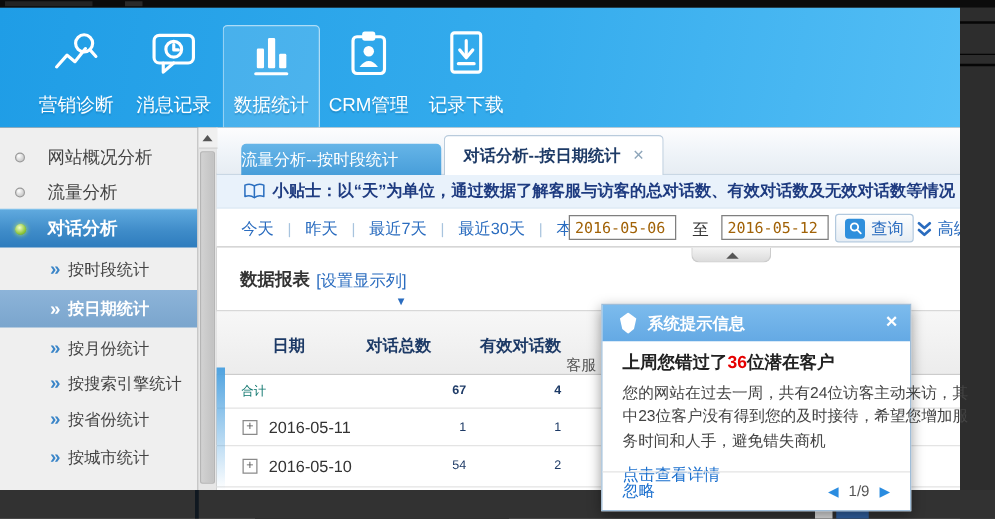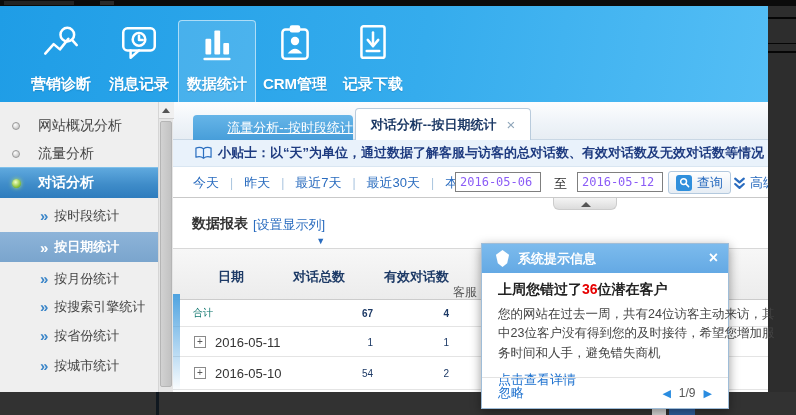--- a/index.html
+++ b/index.html
@@ -17,21 +17,21 @@
   .bottom-strip .vline { left:156px; top:0; width:3px; height:23px; background:#101820; }
   .bottom-strip .bfrag1 { left:652px; top:16px; width:14px; height:7px; background:#d8d8d8; }
   .bottom-strip .bfrag2 { left:669px; top:16px; width:26px; height:7px; background:#2f5f9e; }
 
   
   .toolbar { left:0; top:6px; width:768px; height:96px; z-index:5;
     background:linear-gradient(100deg,#1f9de6 0%,#35aced 55%,#54bef5 100%); display:flex; padding-left:22px; }
   .tb-item { width:78px; margin-top:14px; height:82px; display:flex; flex-direction:column; align-items:center; justify-content:flex-end; padding-bottom:8px; cursor:pointer; }
   .tb-item.active { background:rgba(255,255,255,.15); border:1px solid rgba(255,255,255,.55); border-bottom:none; border-radius:4px 4px 0 0; }
   .tb-icon { height:46px; display:flex; align-items:center; }
-  .tb-label { color:#ffffff; font-size:15px; margin-top:12px; white-space:nowrap; text-shadow:0 1px 1px rgba(0,70,120,.25);font-weight:bold; }
+  .tb-label { color:#ffffff; font-size:15px; margin-top:12px; white-space:nowrap; text-shadow:0 1px 1px rgba(0,70,120,.25); }
 
   
   .sidebar { left:0; top:102px; width:158px; height:290px; background:#efefef; z-index:5; overflow:hidden; }
   .sb-row { position:absolute; left:0; width:158px; display:flex; align-items:center; cursor:pointer; }
   .sb-top-label { color:#444; font-size:14px; margin-left:38px; }
   .sb-row.sel-main { background:linear-gradient(180deg,#5fa9de 0%,#3f8cc9 55%,#2e7cbd 100%); border-top:1px solid #7fc0ea; }
   .sb-row.sel-main .sb-top-label { color:#fff; font-weight:bold; margin-left:38px; }
   .dot-gray { position:absolute; left:12px; width:8px; height:8px; border-radius:50%; background:radial-gradient(circle at 35% 30%,#ffffff,#b9b9b9); border:1px solid #9a9a9a; }
   .dot-green { position:absolute; left:12px; width:9px; height:9px; border-radius:50%; background:radial-gradient(circle at 40% 35%,#f2ffc8,#8fc63d 60%,#5f9a1e); box-shadow:0 0 4px #b8e36a; }
   .sb-chevron { color:#3a85c8; font-weight:bold; font-size:15px; margin-left:40px; }
@@ -42,35 +42,35 @@
   
   .sb-scroll { left:158px; top:102px; width:15px; height:290px; background:#e6e6e6; border-left:1px solid #d5d5d5; z-index:6; }
   .sb-scroll-up { position:absolute; left:0; top:0; width:15px; height:17px; background:#f0f0f0; border-bottom:1px solid #cfcfcf; cursor:pointer; }
   .sb-scroll-up .tri { position:absolute; left:3px; top:6px; width:0; height:0; border-left:4px solid transparent; border-right:4px solid transparent; border-bottom:5px solid #555; }
   .sb-thumb { position:absolute; left:1px; top:19px; width:12px; height:266px; background:linear-gradient(90deg,#d2d2d2,#c2c2c2); border:1px solid #b5b5b5; border-radius:2px; cursor:grab; }
 
   
   .content { left:173px; top:102px; width:595px; height:290px; background:#ffffff; z-index:5; overflow:hidden; }
 
   .tabbar { position:absolute; left:0; top:0; width:595px; height:38px; background:linear-gradient(180deg,#fdfdfe 0%,#eef3f8 60%,#e7edf3 100%); border-bottom:1px solid #c9d7e4; }
-  .tab-inactive { position:absolute; left:20px; top:13px; width:160px; height:27px; line-height:25px; text-align:right;
-    background:linear-gradient(180deg,#66b5e8,#459cd8); border-radius:4px 4px 0 0; color:#fff; font-size:13px; cursor:pointer;text-decoration:underline; }
+  .tab-inactive { position:absolute; left:20px; top:13px; width:160px; height:27px; line-height:25px; text-align:left;
+    background:linear-gradient(180deg,#66b5e8,#459cd8); border-radius:4px 4px 0 0; color:#fff; font-size:13px; cursor:pointer; }
   .tab-active { position:absolute; left:182px; top:6px; width:176px; height:32px; background:#fff; border:1px solid #b9cbdc; border-bottom:none;
     border-radius:4px 4px 0 0; color:#1d3a66; font-size:13px; font-weight:bold; display:flex; align-items:center; justify-content:center; gap:10px; cursor:pointer; }
   .tab-close { color:#8fa6ba; font-size:15px; font-weight:normal; cursor:pointer; }
 
   .tipbar { position:absolute; left:0; top:38px; width:595px; height:27px; background:#e9f2fb; border-bottom:1px solid #d9e6f2; display:flex; align-items:center; overflow:hidden; white-space:nowrap; }
   .tip-book { margin-left:22px; display:flex; align-items:center; }
   .tip-text { color:#1e3b80; font-size:13px; font-weight:bold; margin-left:6px; }
 
   .filterrow { position:absolute; left:0; top:65px; width:595px; height:31px; background:#fff; border-bottom:1px solid #c9c9c9; }
   .quick { position:absolute; left:20px; top:0; height:31px; display:flex; align-items:center; }
   .qlink { color:#2a6cbf; font-size:13px; cursor:pointer; }
   .qsep { color:#a8c4de; font-size:12px; margin:0 11px; }
-  .date-input { position:absolute; top:5px; width:86px; height:20px; border:1px solid #7f7f7f; font-size:12px; padding:0 4px; color:#8b5cf6; font-family:"DejaVu Sans Mono","Liberation Mono",monospace; background:#fff; }
+  .date-input { position:absolute; top:5px; width:86px; height:20px; border:1px solid #7f7f7f; font-size:12px; padding:0 4px; color:#a16207; font-family:"DejaVu Sans Mono","Liberation Mono",monospace; background:#fff; }
   .di-from { left:282px; } .di-to { left:404px; }
   .to-label { position:absolute; left:381px; top:8px; color:#333; font-size:13px; }
   .search-btn { position:absolute; left:495px; top:4px; height:23px; padding:0 7px; display:flex; align-items:center; gap:5px;
     background:linear-gradient(180deg,#fefefe,#e6edf4); border:1px solid #b3c9de; border-radius:3px; cursor:pointer; }
   .search-btn .mag { width:16px; height:16px; background:#2f8fdc; border-radius:3px; display:flex; align-items:center; justify-content:center; }
   .search-btn .lbl { color:#2a6cbf; font-size:13px; }
   .advanced { position:absolute; left:560px; top:7px; display:flex; align-items:center; gap:4px; cursor:pointer; white-space:nowrap; }
   .advanced .lbl { color:#2a6cbf; font-size:13px; }
   .collapse-notch { position:absolute; left:380px; top:96px; width:64px; height:12px; background:linear-gradient(180deg,#f4f4f4,#dcdcdc);
     border:1px solid #cccccc; border-top:none; border-radius:0 0 6px 6px; cursor:pointer; }

